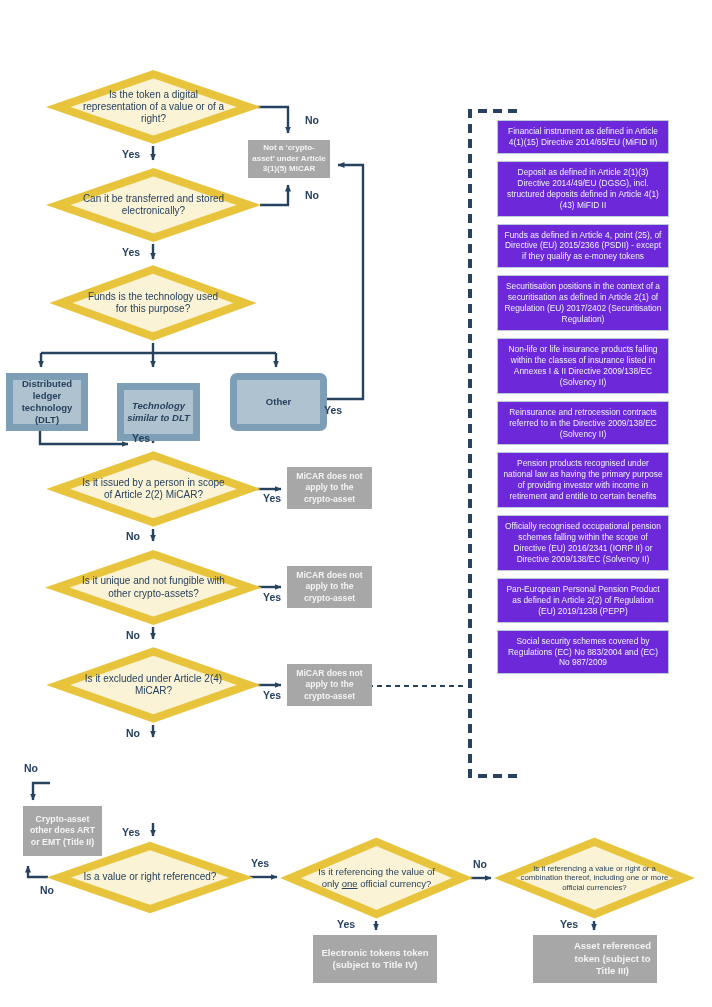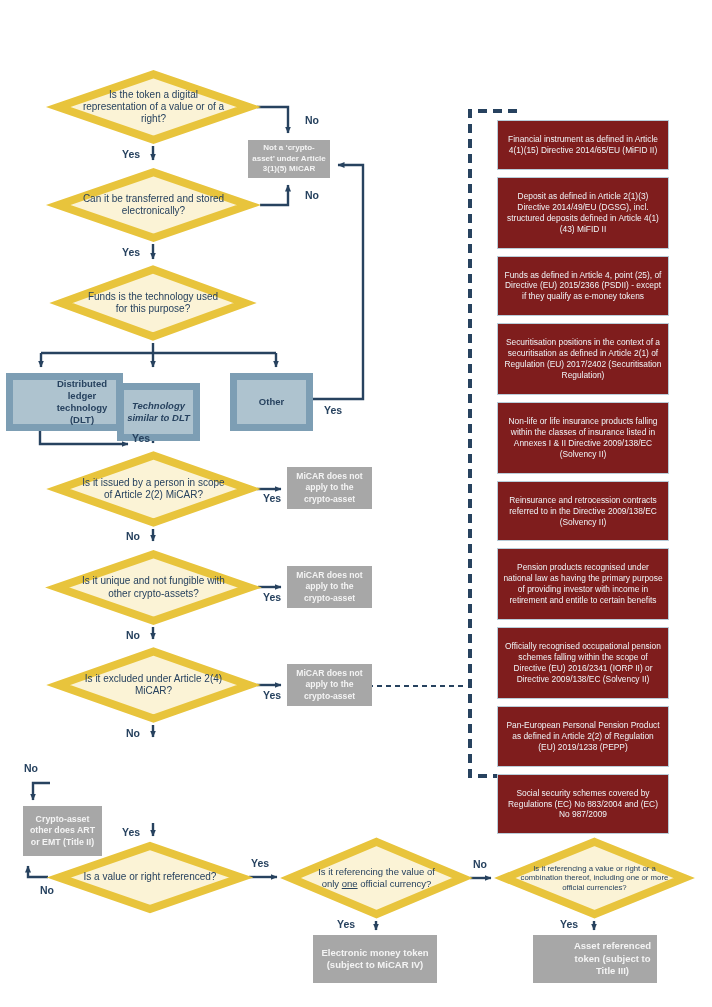--- a/index.html
+++ b/index.html
@@ -20,22 +20,22 @@
   .techbox .tlabel{position:relative;z-index:1;text-align:center;font-weight:700;font-size:9.5px;
                    line-height:1.25;color:#27425F;padding:0 6px;}
 
   .graybox{position:absolute;background:#A7A7A7;color:#F4F4F4;display:flex;align-items:center;
            justify-content:center;text-align:center;font-size:8.6px;line-height:1.3;padding:2px 4px;box-sizing:border-box;font-weight:bold;}
   .graybox.big{font-size:9.5px;}
 
   .yn{position:absolute;font-weight:700;font-size:10.5px;color:#27425F;}
 
   .exclusions{position:absolute;left:497px;top:120px;width:172px;display:flex;flex-direction:column;gap:7px;}
-  .exclusions .xbox{background:#7f1d1d;border:1px solid #B9CDD9;color:#EFF4F7;text-align:center;
-                    font-size:8.4px;line-height:1.3;padding:13px 5px;}
+  .exclusions .xbox{background:#6d28d9;border:1px solid #B9CDD9;color:#EFF4F7;text-align:center;
+                    font-size:8.4px;line-height:1.3;padding:5px 5px;}
 </style>
 </head>
 <body>
 
 <div id="page">
 
   <svg class="layer">
     <defs>
       <marker id="arw" markerWidth="9" markerHeight="8" refX="6.5" refY="3" orient="auto" markerUnits="userSpaceOnUse">
         <path d="M0,0 L7,3 L0,6 z" fill="#27425F"></path>
@@ -129,39 +129,39 @@
     <div class="dlabel" style="font-size:9.5px;"><span>Is it referencing the value of only </span><span class="u">one</span><span> official currency?</span></div>
   </div>
 
   <div class="diamond" style="left:497px;top:835px;width:195px;height:86px;">
     <svg viewBox="0 0 100 50" preserveAspectRatio="none">
         <polygon points="50,4 96,25 50,46 4,25"></polygon>
       </svg>
     <div class="dlabel small">Is it referencing a value or right or a combination thereof, including one or more official currencies?</div>
   </div>
 
-  <div class="techbox" style="left:6px;top:373px;width:82px;height:58px;padding-left:35px;">
+  <div class="techbox" style="left:6px;top:373px;width:82px;height:58px;">
     <div class="inner"></div>
     <div class="tlabel">Distributed ledger technology (DLT)</div>
   </div>
   <div class="techbox" style="left:117px;top:383px;width:83px;height:58px;font-style:italic;">
     <div class="inner"></div>
     <div class="tlabel">Technology similar to DLT</div>
   </div>
-  <div class="techbox" style="left:230px;top:373px;width:83px;height:58px;">
+  <div class="techbox" style="left:230px;top:373px;width:97px;height:58px;border-radius:7px;">
     <div class="inner"></div>
     <div class="tlabel">Other</div>
   </div>
 
   <div class="graybox" style="left:248px;top:140px;width:82px;height:38px;font-size:8px;">Not a ‘crypto-asset’ under Article 3(1)(5) MiCAR</div>
   <div class="graybox" style="left:287px;top:467px;width:85px;height:42px;">MiCAR does not apply to the crypto-asset</div>
   <div class="graybox" style="left:287px;top:566px;width:85px;height:42px;">MiCAR does not apply to the crypto-asset</div>
   <div class="graybox" style="left:287px;top:664px;width:85px;height:42px;">MiCAR does not apply to the crypto-asset</div>
   <div class="graybox" style="left:23px;top:806px;width:79px;height:50px;font-size:8.8px;">Crypto-asset other does ART or EMT (Title II)</div>
-  <div class="graybox big" style="left:313px;top:935px;width:124px;height:48px;">Electronic money token (subject to MiCAR IV)</div>
+  <div class="graybox big" style="left:313px;top:935px;width:124px;height:48px;">Electronic tokens token (subject to Title IV)</div>
   <div class="graybox big" style="left:533px;top:935px;width:124px;height:48px;padding-left:39px;">Asset referenced token (subject to Title III)</div>
 
   <span class="yn" style="left:305px;top:114px;">No</span>
   <span class="yn" style="left:122px;top:148px;">Yes</span>
   <span class="yn" style="left:305px;top:189px;">No</span>
   <span class="yn" style="left:122px;top:246px;">Yes</span>
   <span class="yn" style="left:324px;top:404px;">Yes</span>
   <span class="yn" style="left:132px;top:432px;">Yes</span>
   <span class="yn" style="left:263px;top:492px;">Yes</span>
   <span class="yn" style="left:126px;top:530px;">No</span>

